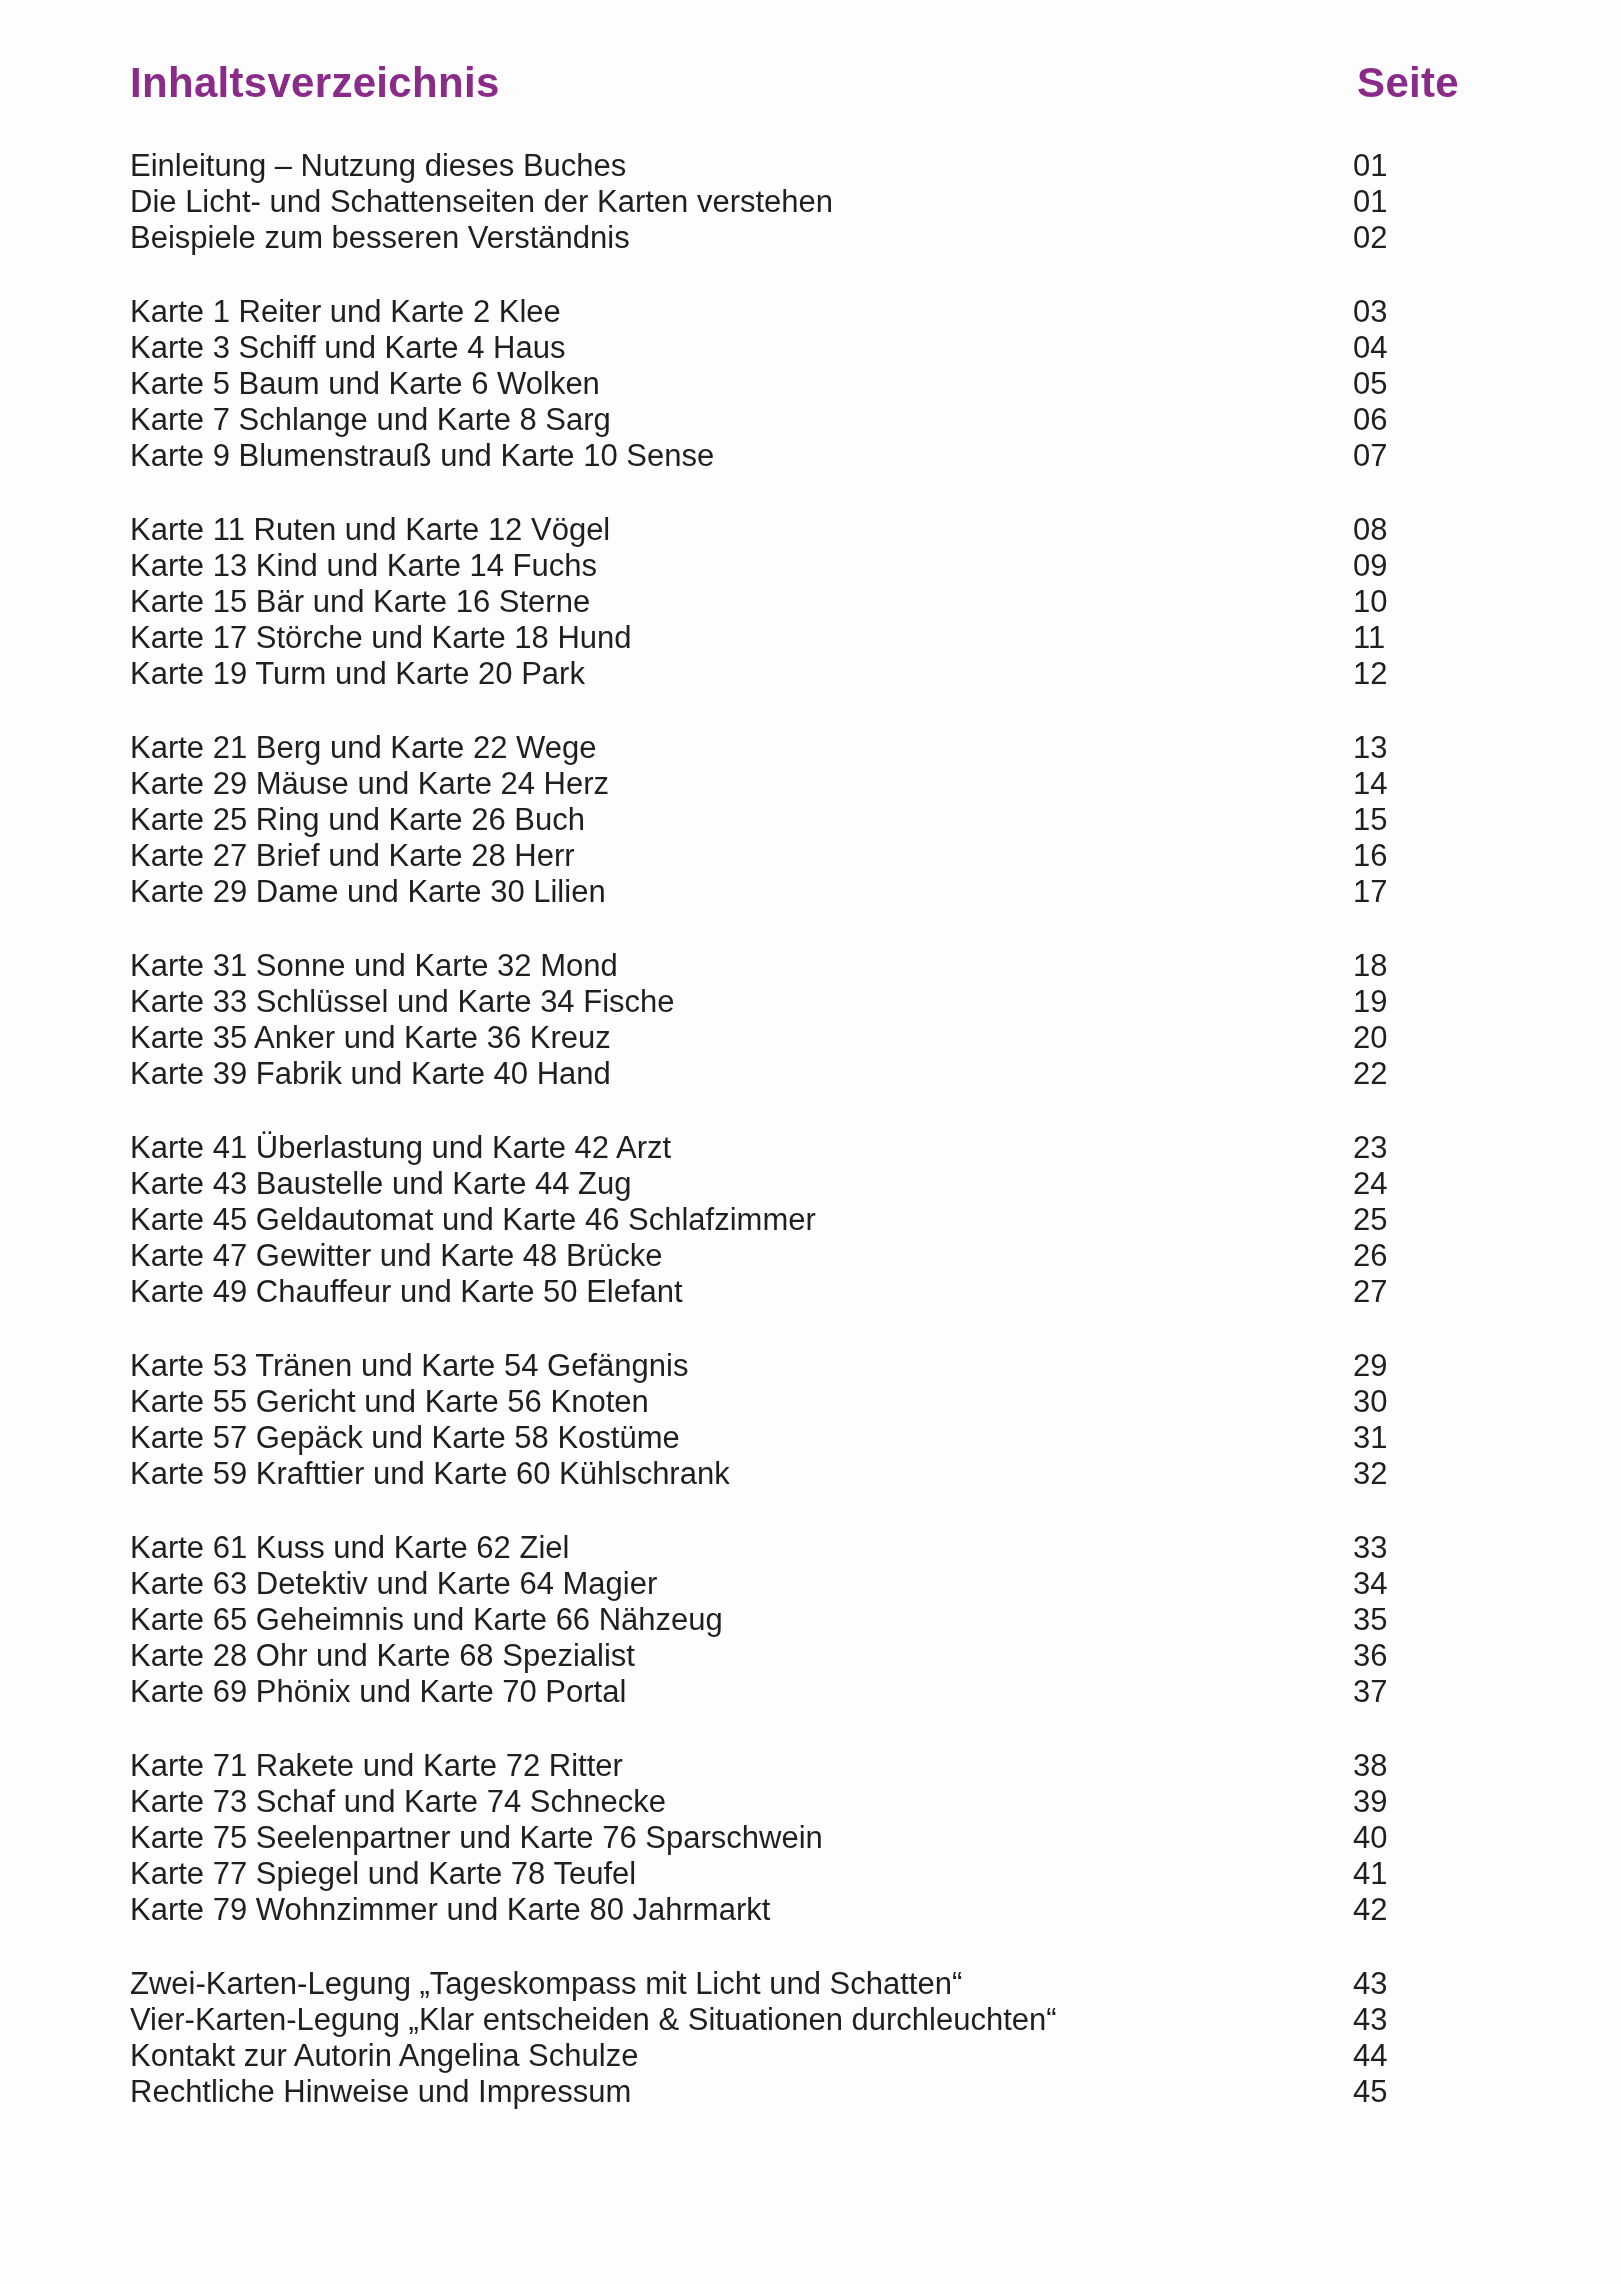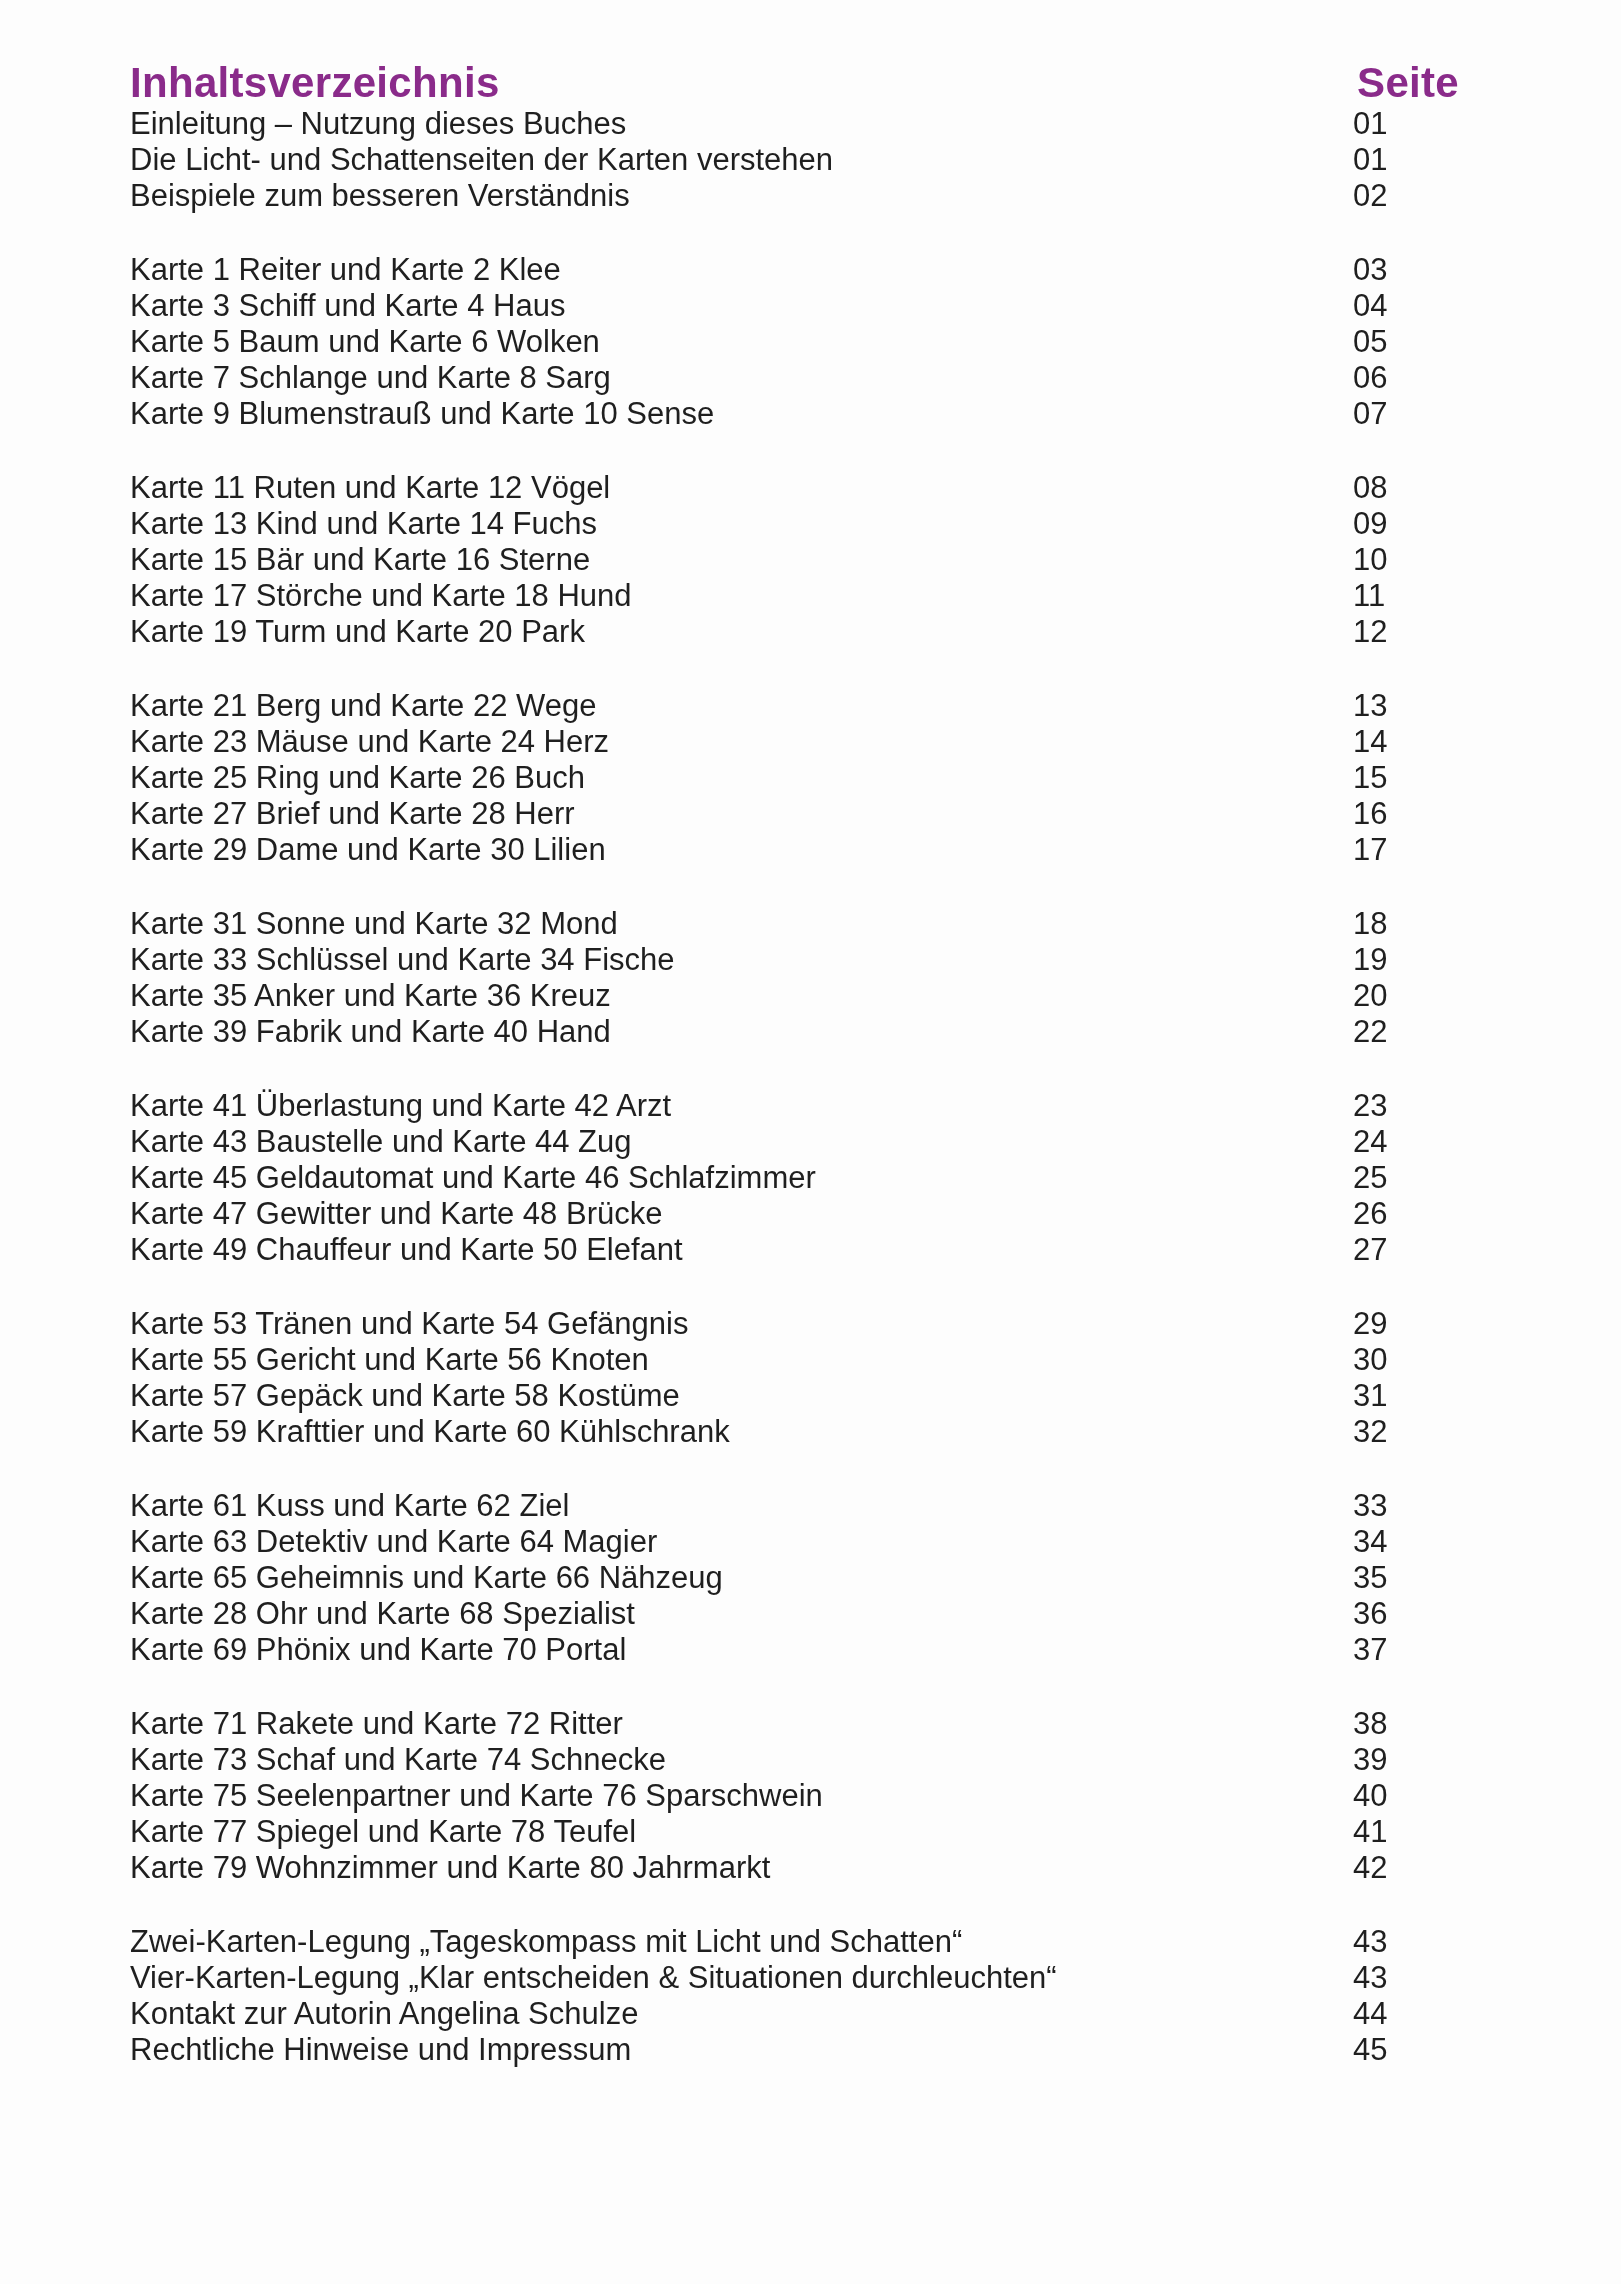--- a/index.html
+++ b/index.html
@@ -23,20 +23,21 @@
   .content {
     position: absolute;
     left: 130px;
     top: 59px;
     width: 1329px; 
   }
   .toc-header {
     display: flex;
     justify-content: space-between;
     align-items: baseline;
+    margin-bottom: 42px;
   }
   .toc-title,
   .page-col-header {
     font-size: 42px;
     font-weight: bold;
     color: var(--accent);
     line-height: 47px;
     letter-spacing: 0.3px;
   }
   .toc-groups { }
@@ -126,21 +127,21 @@
             <span class="label">Karte 19 Turm und Karte 20 Park</span>
             <span class="pagenum">12</span>
           </div>
         </div>
         <div class="toc-group">
           <div class="toc-row">
             <span class="label">Karte 21 Berg und Karte 22 Wege</span>
             <span class="pagenum">13</span>
           </div>
           <div class="toc-row">
-            <span class="label">Karte 23 Mäuse und Karte 24 Herz</span>
+            <span class="label">Karte 29 Mäuse und Karte 24 Herz</span>
             <span class="pagenum">14</span>
           </div>
           <div class="toc-row">
             <span class="label">Karte 25 Ring und Karte 26 Buch</span>
             <span class="pagenum">15</span>
           </div>
           <div class="toc-row">
             <span class="label">Karte 27 Brief und Karte 28 Herr</span>
             <span class="pagenum">16</span>
           </div>

